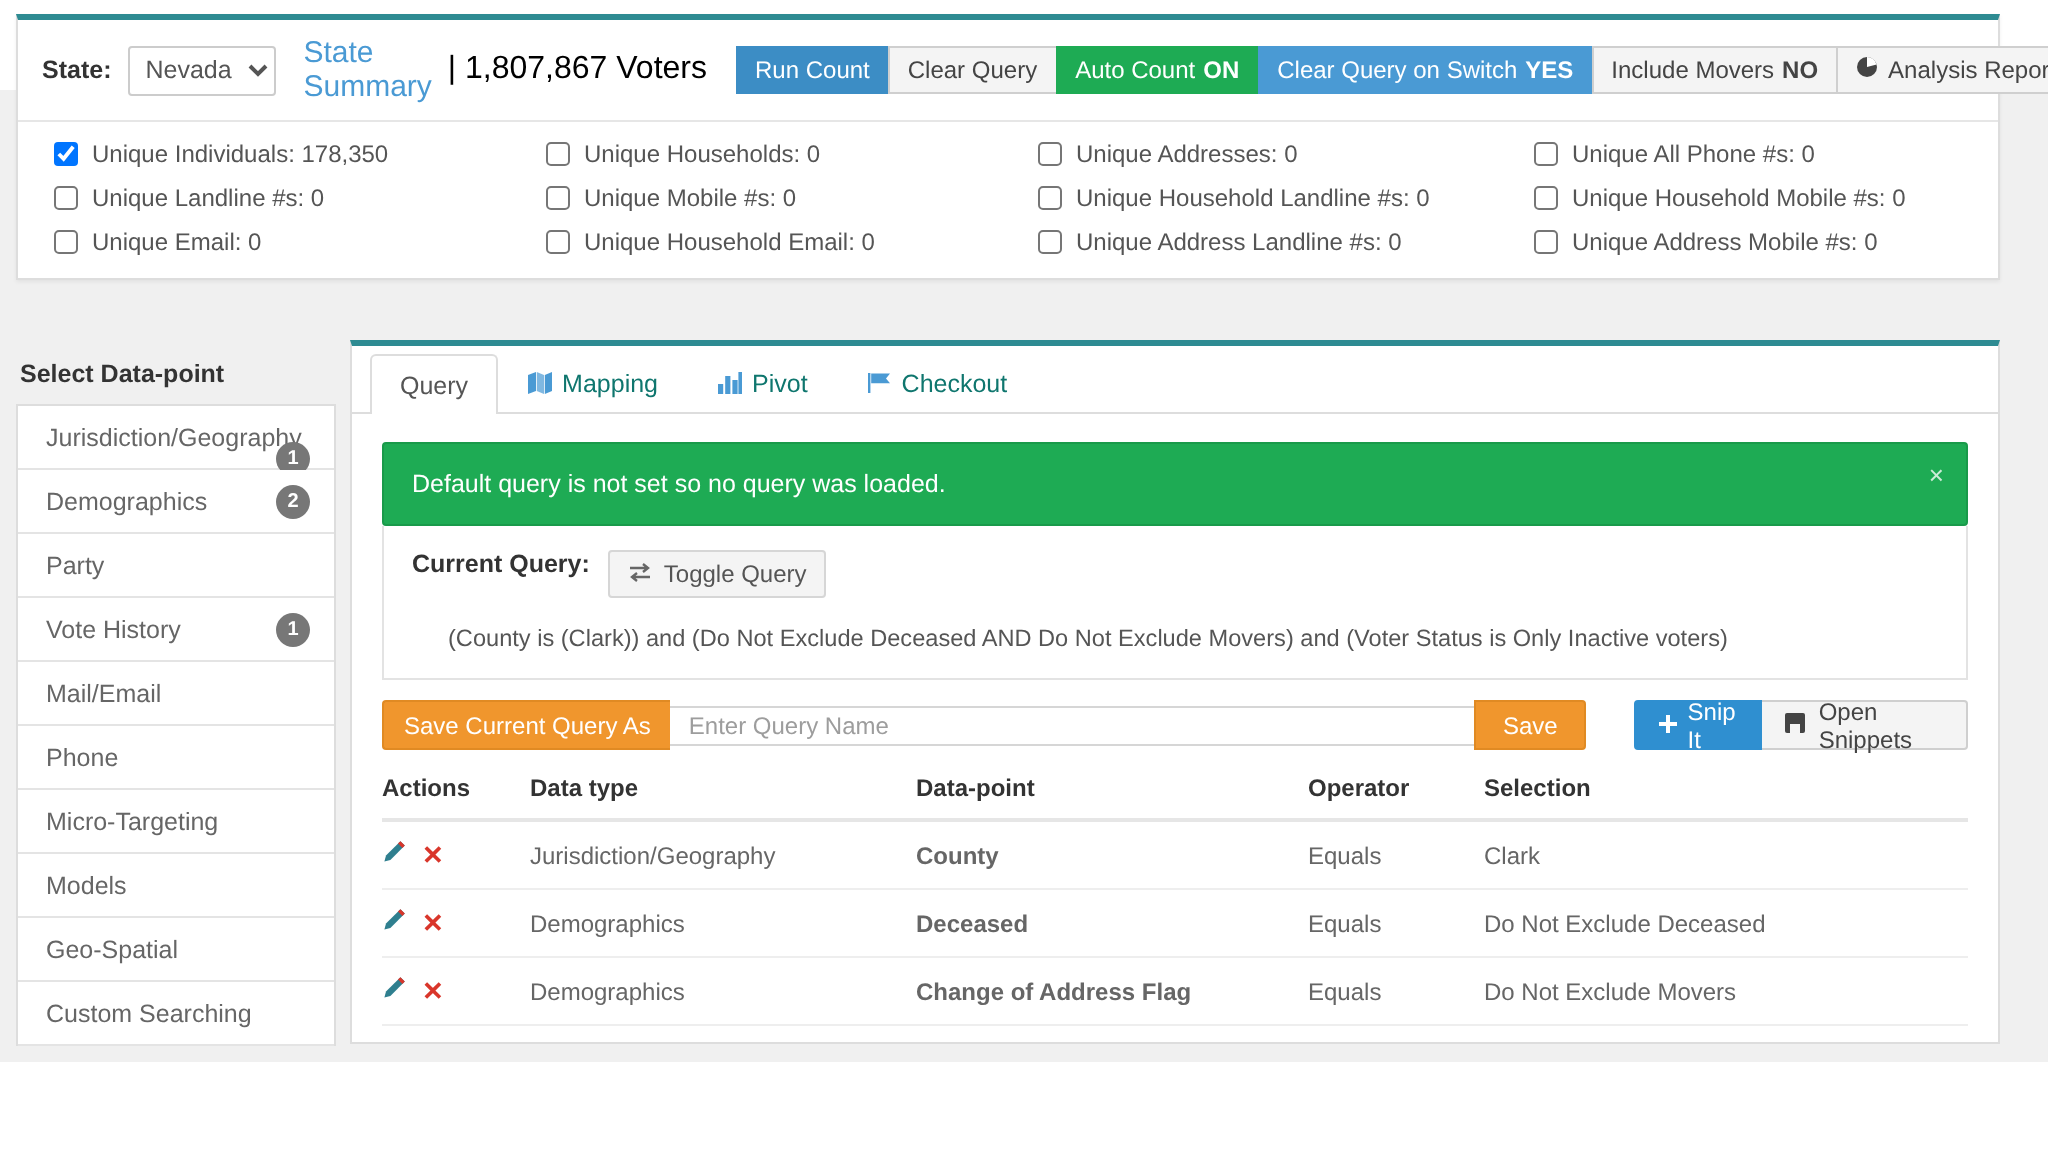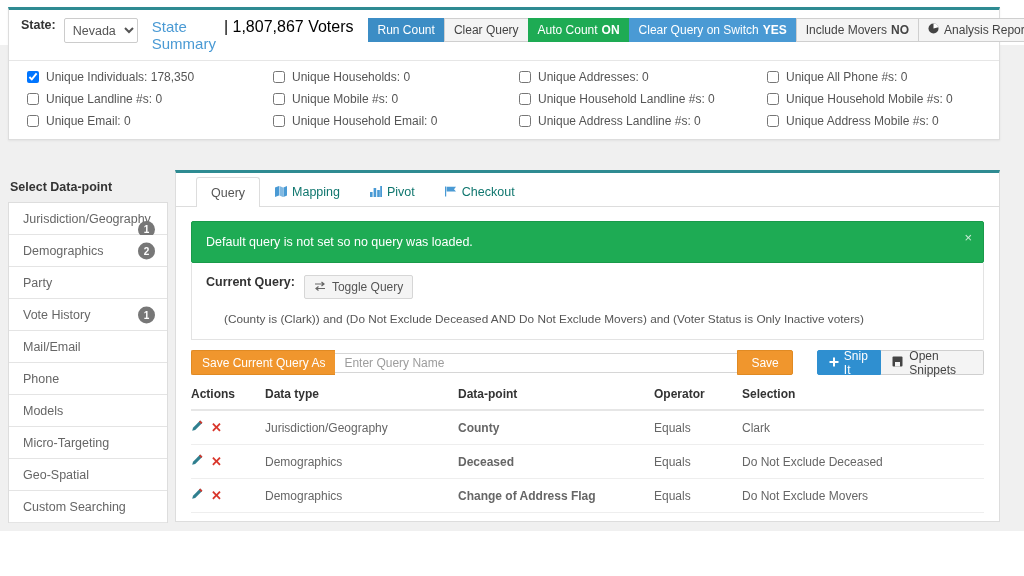--- a/index.html
+++ b/index.html
@@ -28,20 +28,21 @@
     position: absolute;
     left: 8px; top: 7px;
     width: 992px;
     background: #ffffff;
     border: 1px solid #dddddd;
     border-top: 3px solid #2e8b92;
     box-shadow: 0 1px 2px rgba(0,0,0,.06);
   }
   .summary-head {
     display: flex;
+    align-items: center;
     padding: 8px 6px 8px 12px;
     gap: 6px;
     border-bottom: 1px solid #e6e6e6;
   }
   .state-label {
     font-size: 12.5px; font-weight: bold; color: #333;
     margin-right: 2px;
   }
   .state-select {
     width: 122px; height: 25px;
@@ -136,21 +137,21 @@
     left: 175px; top: 170px;
     width: 825px; height: 352px;
     background: #ffffff;
     border: 1px solid #dddddd;
     border-top: 3px solid #2e8b92;
     overflow: hidden;
   }
   .tabs {
     display: flex; align-items: flex-end;
     height: 34px;
-    padding-left: 20px;
+    padding-left: 9px;
     border-bottom: 1px solid #dddddd;
     background: #fff;
   }
   .tab {
     display: flex; align-items: center; gap: 5px;
     height: 30px; padding: 0 14px;
     font-size: 12.5px;
     color: #0f766e;
     border: 1px solid transparent;
     border-bottom: none;
@@ -392,24 +393,24 @@
           <span>Vote History</span>
           <span class="badge">1</span>
         </div>
         <div class="sidebar-item">
           <span>Mail/Email</span>
         </div>
         <div class="sidebar-item">
           <span>Phone</span>
         </div>
         <div class="sidebar-item">
+          <span>Micro-Targeting</span>
+        </div>
+        <div class="sidebar-item">
           <span>Models</span>
-        </div>
-        <div class="sidebar-item">
-          <span>Micro-Targeting</span>
         </div>
         <div class="sidebar-item">
           <span>Geo-Spatial</span>
         </div>
         <div class="sidebar-item">
           <span>Custom Searching</span>
         </div>
       </div>
   </div>
 

